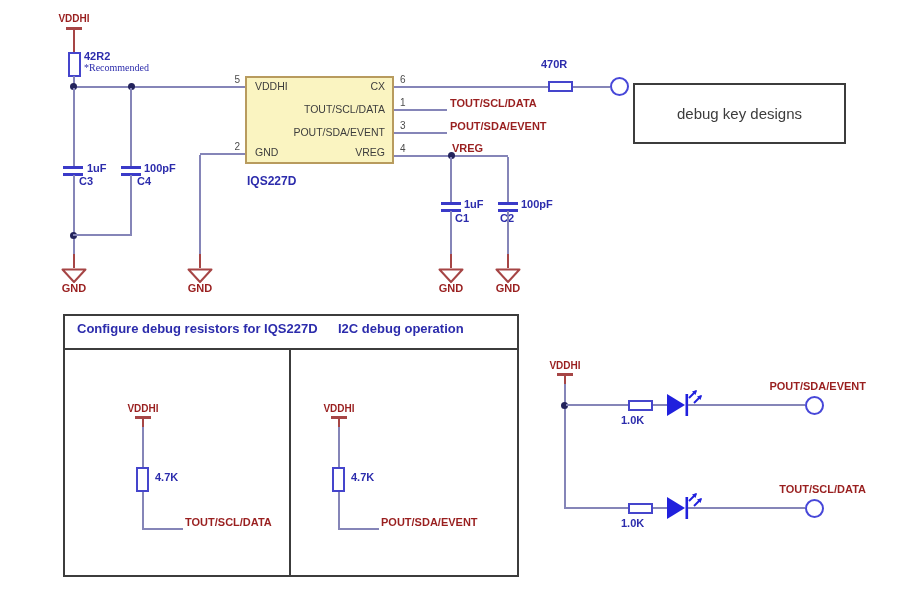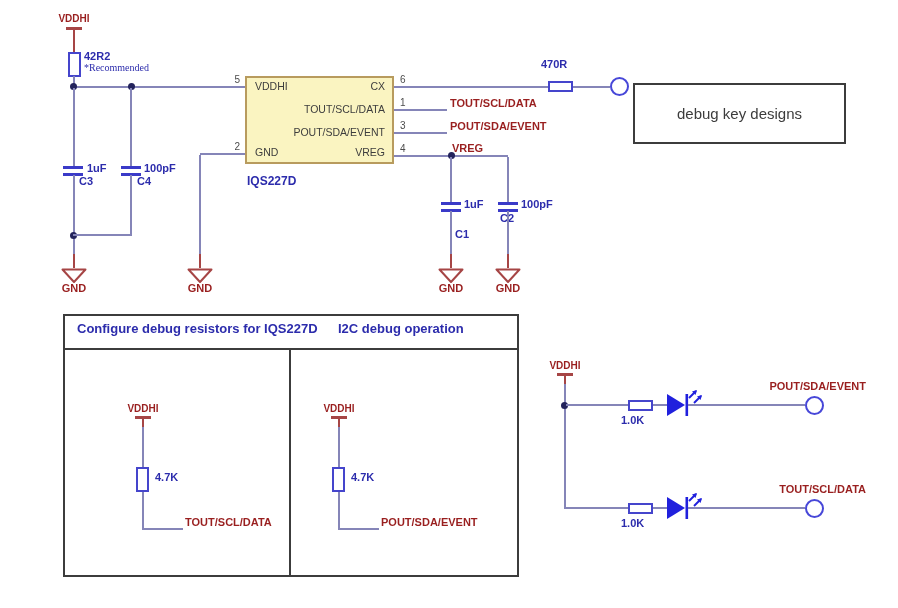--- a/index.html
+++ b/index.html
@@ -114,21 +114,21 @@
 
   <div class="wh" style="left:394px;top:155px;width:114px;"></div>
   <div class="lbl red" style="left:452px;top:142px;">VREG</div>
   <div class="dot" style="left:448px;top:152px;"></div>
   <div class="wv" style="left:450px;top:157px;height:45px;"></div>
   <div class="cap" style="left:441px;top:202px;">
       <i></i>
       <i></i>
     </div>
   <div class="lbl blue" style="left:464px;top:198px;">1uF</div>
-  <div class="lbl blue" style="left:455px;top:228px;">C1</div>
+  <div class="lbl blue" style="left:455px;top:212px;">C1</div>
   <div class="wv" style="left:450px;top:211px;height:43px;"></div>
   <div class="wv stem" style="left:450px;top:254px;height:14px;"></div>
   <svg class="gndsvg" style="left:438px;top:268px;" width="26" height="16">
       <path d="M1.5,1.5 L24.5,1.5 L13,14 Z" fill="none" stroke="#a64545" stroke-width="2" stroke-linejoin="round"></path>
     </svg>
   <div class="lbl red tc" style="left:436px;top:282px;width:30px;">GND</div>
 
   <div class="wv" style="left:507px;top:157px;height:45px;"></div>
   <div class="cap" style="left:498px;top:202px;">
       <i></i>

